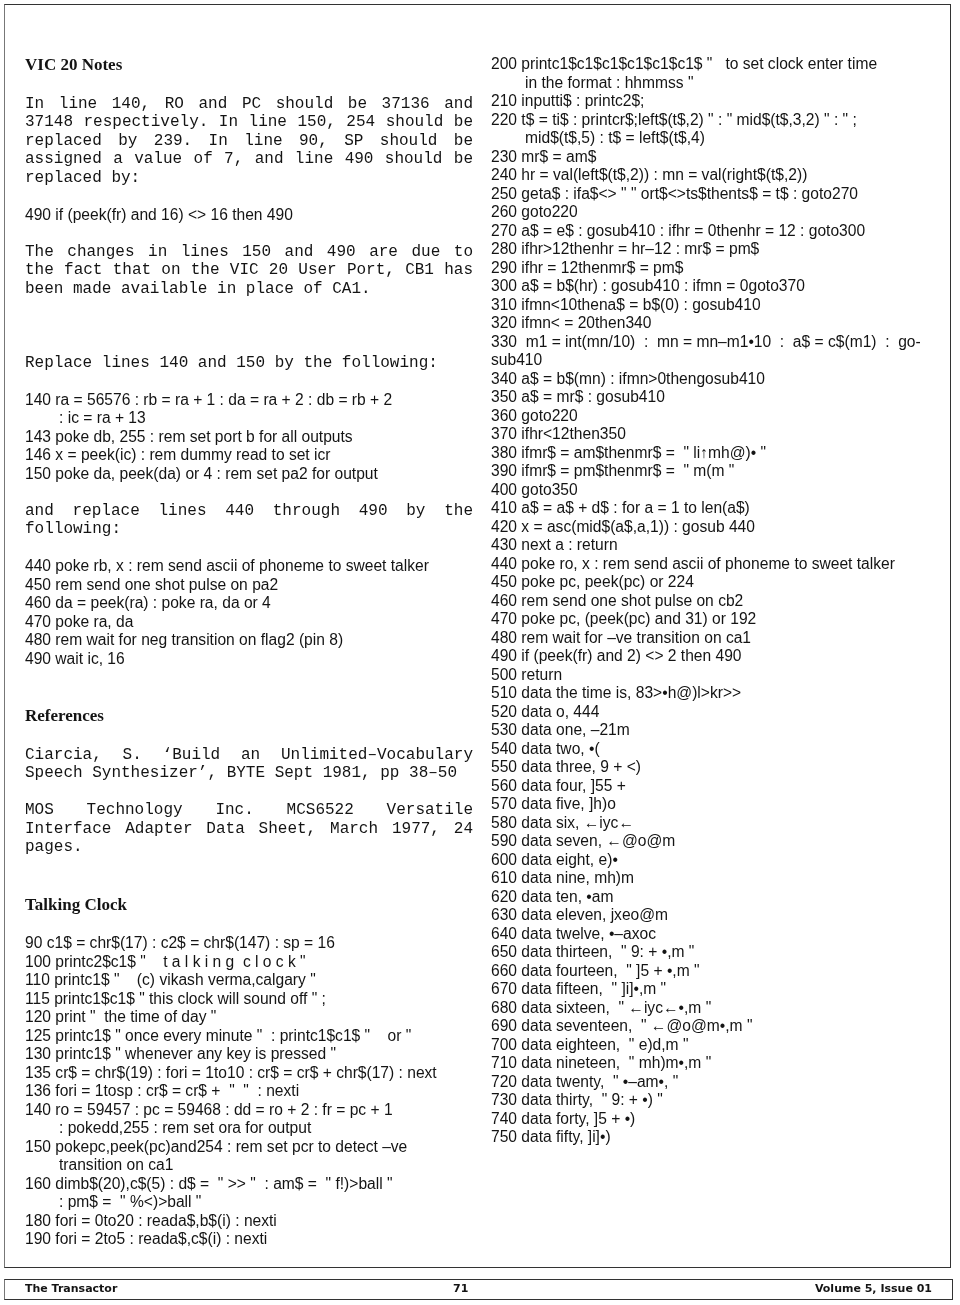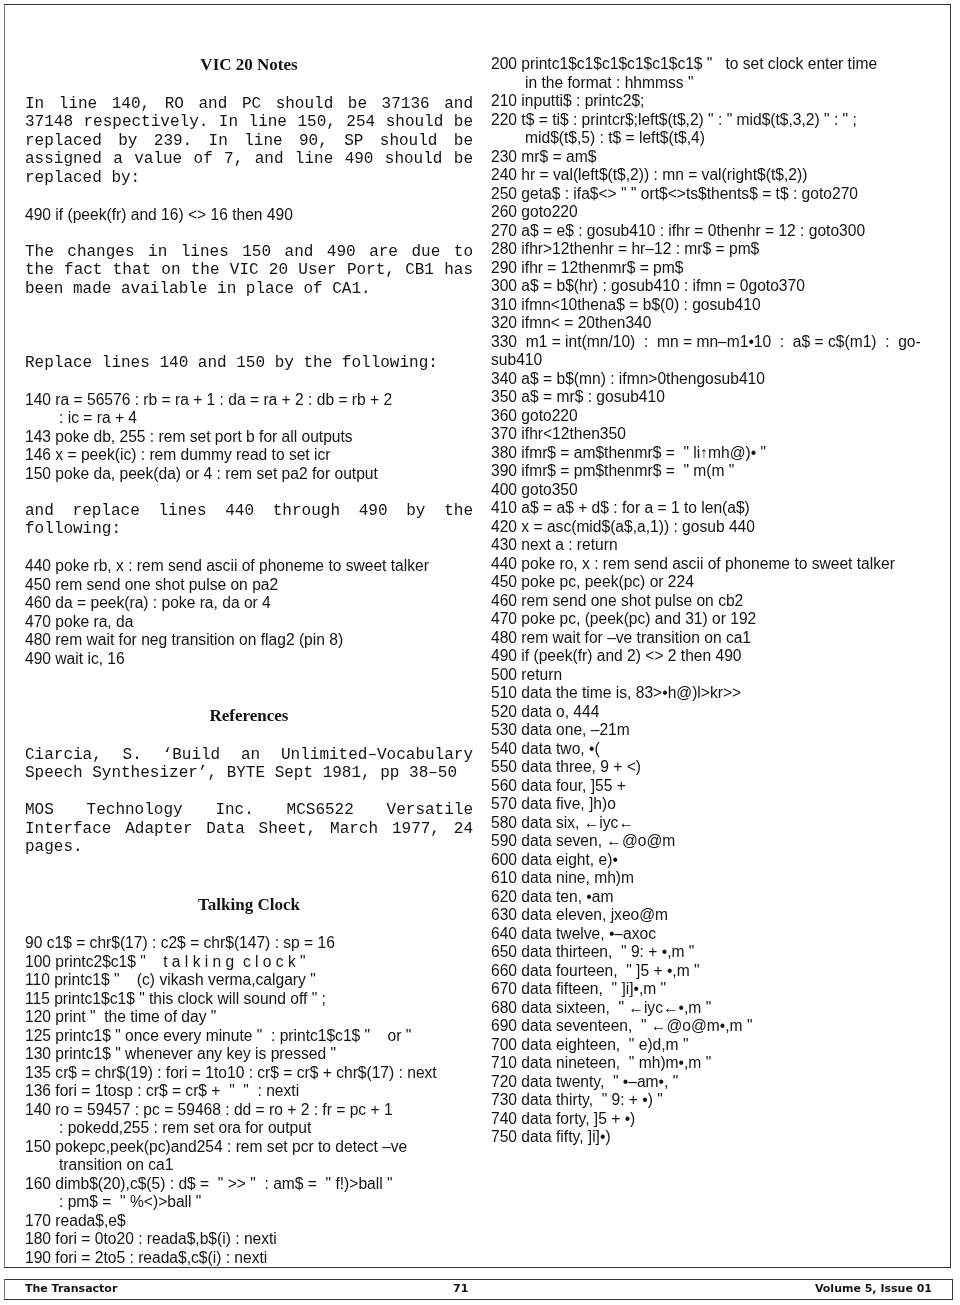--- a/index.html
+++ b/index.html
@@ -6,21 +6,21 @@
     body { width: 960px; height: 1305px; position: relative; overflow: hidden; color: #141414; }
     .frame {
       position: absolute; left: 4px; top: 4px; width: 947px; height: 1264px;
       border: 1.5px solid #333; border-left-color: #777; box-sizing: border-box;
     }
     .col { position: absolute; top: 54px; }
     .col-left { left: 25px; width: 448px; }
     .col-right { left: 491px; width: 445px; top: 55px; }
     .heading {
       font-family: "Liberation Serif", serif; font-weight: bold; font-size: 17px;
-      margin: 0; line-height: 22px; height: 22px; text-align: center;
+      margin: 0; line-height: 22px; height: 22px;
     }
     .prose {
       font-family: Liberation Mono, monospace; font-size: 16px; line-height: 18.5px;
       margin: 0; text-align: justify;
     }
     .code { font-family: "Liberation Sans", sans-serif; font-size: 15.6px; line-height: 18.5px; margin: 0; }
     .code .ln { white-space: pre; display: block; }
     .code .cont { padding-left: 34px; }
     .gap-s { height: 18.5px; }
     .gap-l { height: 37px; }
@@ -49,21 +49,21 @@
   </div>
   <div class="gap-s"></div>
   <p class="prose">The changes in lines 150 and 490 are due to the fact that on the VIC 20 User Port, CB1 has been made available in place of CA1.</p>
   <div class="gap-l"></div>
 
   <div class="gap-s"></div>
   <p class="prose">Replace lines 140 and 150 by the following:</p>
   <div class="gap-s"></div>
   <div class="code">
     <span class="ln">140 ra = 56576 : rb = ra + 1 : da = ra + 2 : db = rb + 2</span>
-    <span class="ln cont">: ic = ra + 4</span>
+    <span class="ln cont">: ic = ra + 13</span>
     <span class="ln">143 poke db, 255 : rem set port b for all outputs</span>
     <span class="ln">146 x = peek(ic) : rem dummy read to set icr</span>
     <span class="ln">150 poke da, peek(da) or 4 : rem set pa2 for output</span>
   </div>
   <div class="gap-s"></div>
   <p class="prose">and replace lines 440 through 490 by the following:</p>
   <div class="gap-s"></div>
   <div class="code">
     <span class="ln">440 poke rb, x : rem send ascii of phoneme to sweet talker</span>
     <span class="ln">450 rem send one shot pulse on pa2</span>
@@ -92,21 +92,20 @@
     <span class="ln">125 printc1$ " once every minute "  : printc1$c1$ "    or "</span>
     <span class="ln">130 printc1$ " whenever any key is pressed "</span>
     <span class="ln">135 cr$ = chr$(19) : fori = 1to10 : cr$ = cr$ + chr$(17) : next</span>
     <span class="ln">136 fori = 1tosp : cr$ = cr$ +  "  "  : nexti</span>
     <span class="ln">140 ro = 59457 : pc = 59468 : dd = ro + 2 : fr = pc + 1</span>
     <span class="ln cont">: pokedd,255 : rem set ora for output</span>
     <span class="ln">150 pokepc,peek(pc)and254 : rem set pcr to detect –ve</span>
     <span class="ln cont">transition on ca1</span>
     <span class="ln">160 dimb$(20),c$(5) : d$ =  " &gt;&gt; "  : am$ =  " f!)&gt;ball "</span>
     <span class="ln cont">: pm$ =  " %&lt;)&gt;ball "</span>
-    <span class="ln">170 reada$,e$</span>
     <span class="ln">180 fori = 0to20 : reada$,b$(i) : nexti</span>
     <span class="ln">190 fori = 2to5 : reada$,c$(i) : nexti</span>
   </div>
 </div>
 
 <div class="col col-right">
   <div class="code">
     <span class="ln">200 printc1$c1$c1$c1$c1$c1$ "   to set clock enter time</span>
     <span class="ln cont">in the format : hhmmss "</span>
     <span class="ln">210 inputti$ : printc2$;</span>

